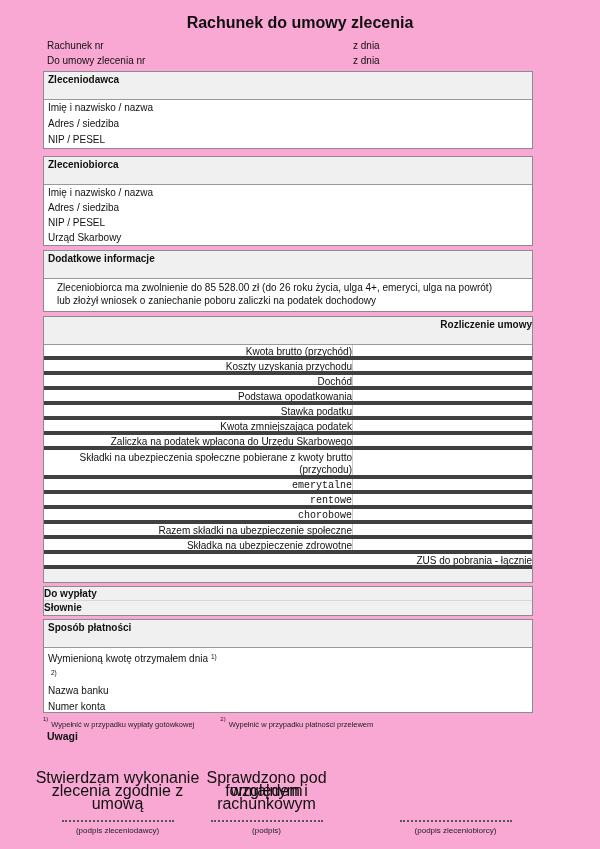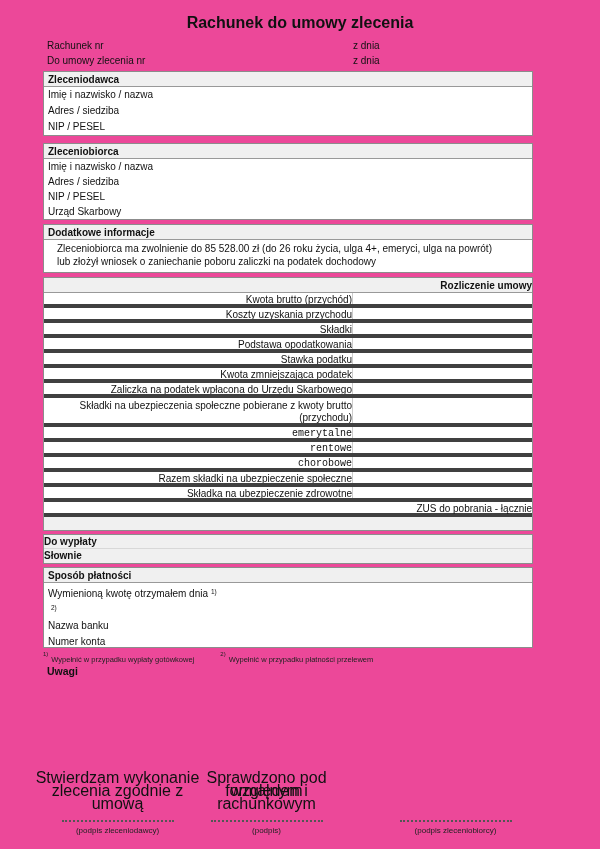--- a/index.html
+++ b/index.html
@@ -2,40 +2,40 @@
 <html lang="pl"><head>
 <meta charset="utf-8">
 <style>
   * { margin:0; padding:0; box-sizing:border-box; }
   html,body { background:#ffffff; }
   body {
     width:600px; height:849px;
     font-family:"Liberation Sans","DejaVu Sans",sans-serif;
     font-size:10px; color:#111; position:relative; overflow:hidden;
   }
-  .page { position:relative; width:600px; height:849px; background:#ec4899; }
+  .page { position:relative; width:600px; height:849px; background:#f9a8d4; }
 
   .title { padding-top:13px; text-align:center; font-size:16px; line-height:20px; font-weight:bold; }
 
   .meta { margin-top:5px; }
   .meta-row { position:relative; height:15px; line-height:15px; }
   .m-lbl { position:absolute; left:47px; white-space:nowrap; }
   .m-zdnia { position:absolute; left:353px; white-space:nowrap; }
   .m-fill1 { position:absolute; left:155px; width:190px; height:13px; top:1px; }
   .m-fill2 { position:absolute; left:392px; width:140px; height:13px; top:1px; }
 
   .box { margin-left:43px; width:490px; border:1px solid #8c8c8c; background:#fff; }
   .t1 { margin-top:3px; }
   .t2 { margin-top:7px; }
   .t3 { margin-top:4px; }
   .t4 { margin-top:4px;text-align:right; }
   .t5 { margin-top:3px; background:#f0f0f0; }
   .t6 { margin-top:3px; }
 
-  .box-hd { height:15px; line-height:15px; background:#f0f0f0; border-bottom:1px solid #999;
+  .box-hd { height:28px; line-height:15px; background:#f0f0f0; border-bottom:1px solid #999;
             font-weight:bold; padding-left:4px; }
 
   .plain-row { display:flex; padding-left:4px;justify-content:flex-end; }
   .t1 .plain-row { height:16px; line-height:16px; }
   .t2 .plain-row { height:15px; line-height:15px; }
   .plain-row .lbl { flex:0 0 auto; white-space:nowrap; }
   .plain-row .fill { flex:1 1 auto; }
 
   .info-body { padding:3px 6px 4px 13px; line-height:12.5px; }
 
@@ -145,21 +145,21 @@
 
     <div class="r-row">
       <span class="r-label">Kwota brutto (przychód)</span>
       <span class="r-value"></span>
     </div>
     <div class="r-row">
       <span class="r-label">Koszty uzyskania przychodu</span>
       <span class="r-value"></span>
     </div>
     <div class="r-row">
-      <span class="r-label">Składki</span>
+      <span class="r-label">Dochód</span>
       <span class="r-value"></span>
     </div>
     <div class="r-row">
       <span class="r-label">Podstawa opodatkowania</span>
       <span class="r-value"></span>
     </div>
     <div class="r-row">
       <span class="r-label">Stawka podatku</span>
       <span class="r-value"></span>
     </div>

